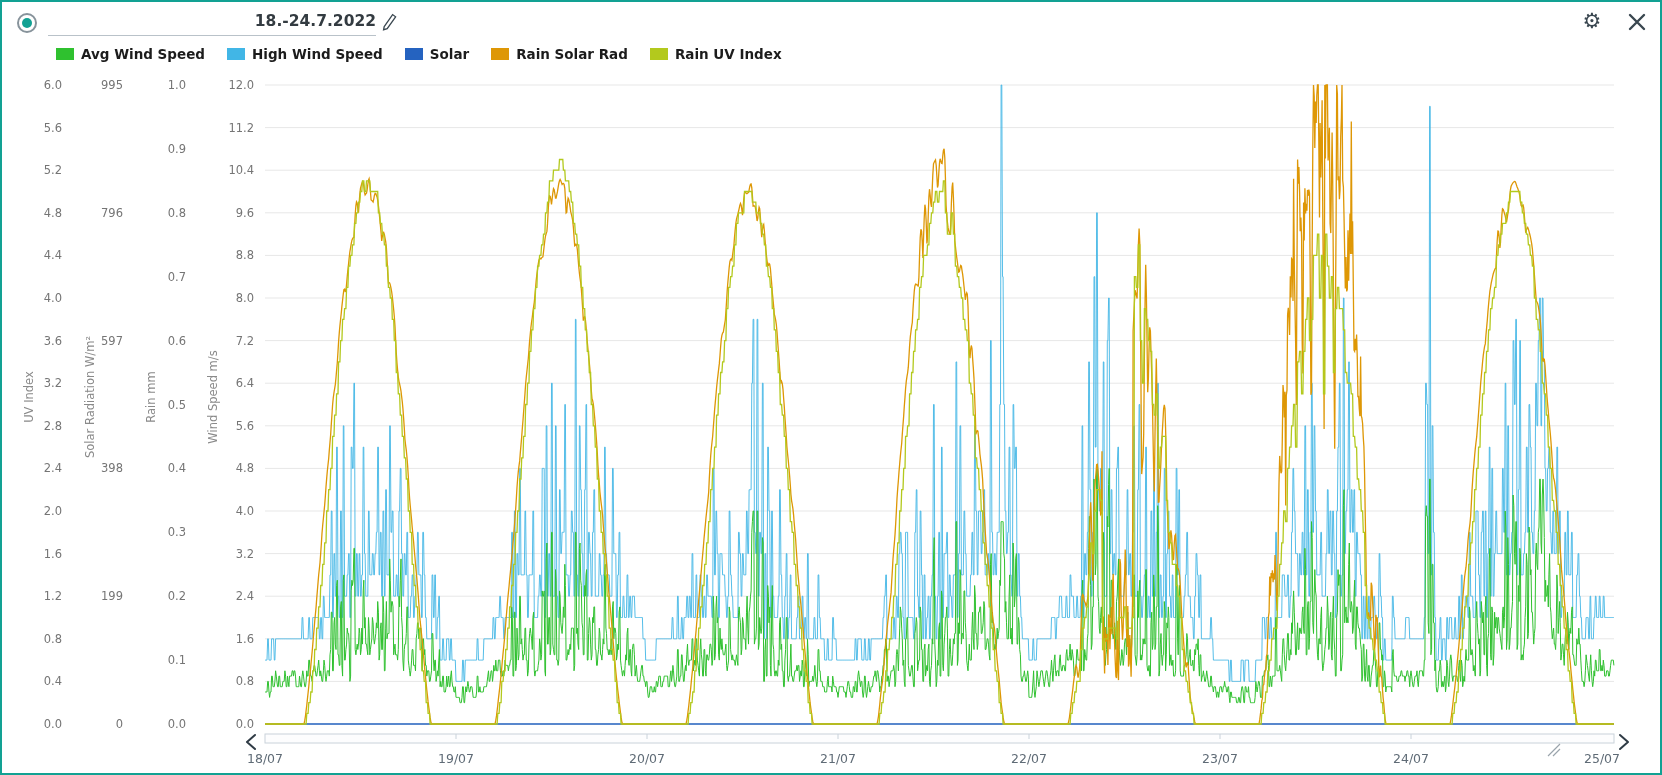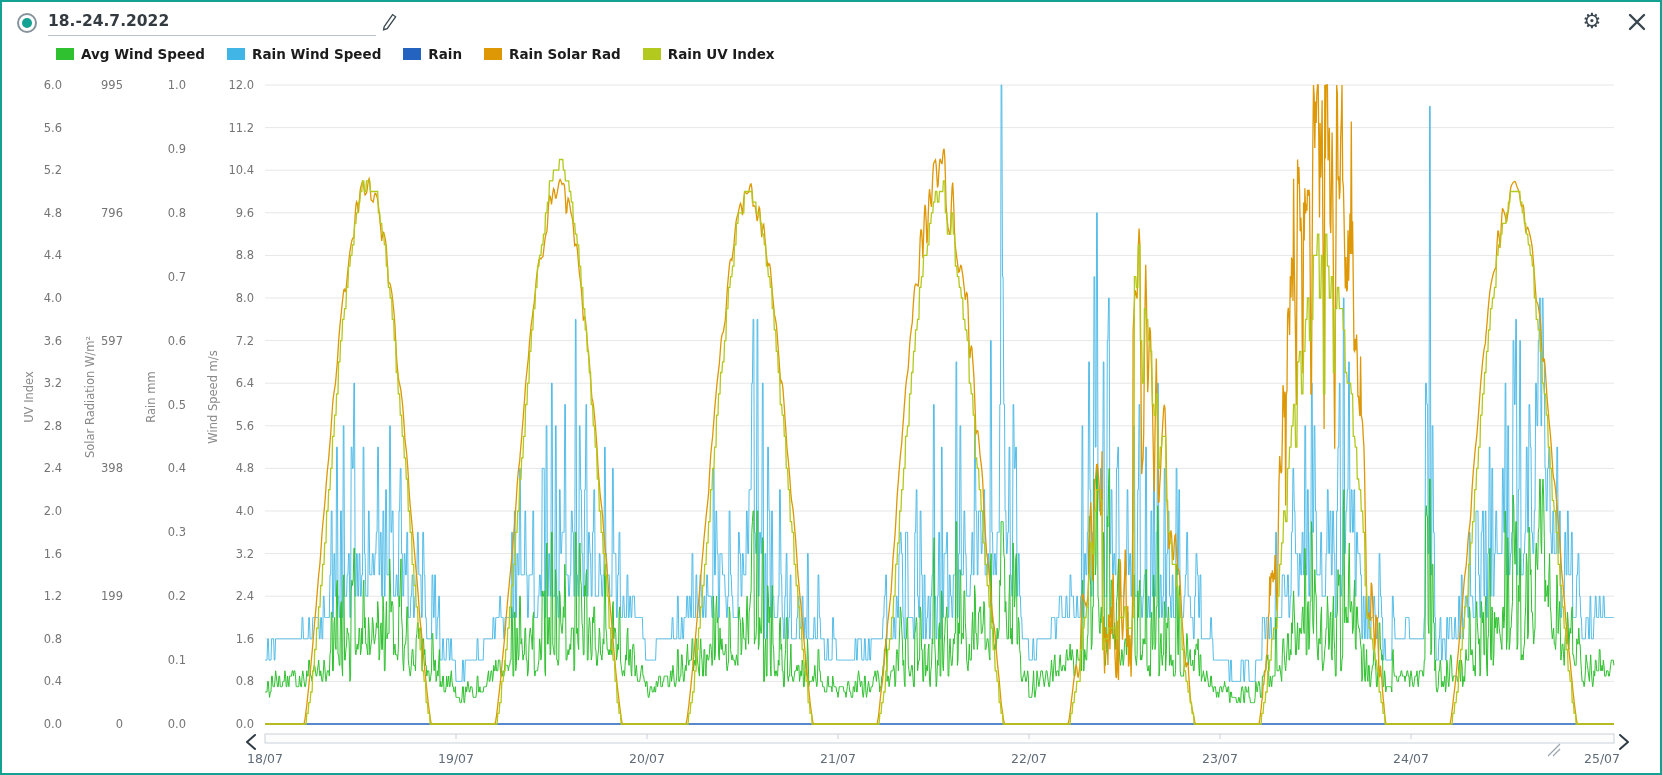--- a/index.html
+++ b/index.html
@@ -5,21 +5,21 @@
   html,body{margin:0;padding:0;background:#e9edf0;}
   .window{
     position:relative;width:1662px;height:775px;box-sizing:border-box;
     border:2px solid #12a193;background:#ffffff;overflow:hidden;
     font-family:"DejaVu Sans","Liberation Sans",sans-serif;
   }
   .status-icon{position:absolute;left:14px;top:10px;width:22px;height:22px;cursor:pointer;}
   .date-field{
     position:absolute;left:46px;top:5px;width:328px;height:28px;line-height:28px;
     font-size:15.5px;font-weight:600;color:#333b41;border-bottom:1px solid #b9c2c9;
-    cursor:text;white-space:nowrap;
+    cursor:text;white-space:nowrap;text-align:right;
   }
   .edit-btn{position:absolute;left:377px;top:9px;width:20px;height:22px;cursor:pointer;}
   .gear-btn{
     position:absolute;left:1576px;top:4px;width:28px;height:30px;border:none;background:none;
     font-size:21px;color:#3a4750;cursor:pointer;line-height:30px;text-align:center;padding:0;
     font-family:"DejaVu Sans",sans-serif;
   }
   .close-btn{position:absolute;left:1624px;top:9px;width:22px;height:22px;cursor:pointer;}
   .legend{position:absolute;left:54px;top:44px;display:flex;align-items:center;gap:22px;}
   .legend-item{display:flex;align-items:center;gap:7px;cursor:pointer;text-align:center;}
@@ -50,25 +50,25 @@
     <path d="M4 4 L18 18 M18 4 L4 18" stroke="#3a4750" stroke-width="2.4" stroke-linecap="round"></path>
   </svg>
 
   <div class="legend">
       <div class="legend-item">
         <span class="legend-swatch" style="background: rgb(47, 193, 47);"></span>
         <span class="legend-label">Avg Wind Speed</span>
       </div>
       <div class="legend-item">
         <span class="legend-swatch" style="background: rgb(65, 182, 230);"></span>
-        <span class="legend-label">Rain Wind Speed</span>
+        <span class="legend-label">High Wind Speed</span>
       </div>
       <div class="legend-item">
         <span class="legend-swatch" style="background: rgb(37, 99, 192);"></span>
-        <span class="legend-label">Rain</span>
+        <span class="legend-label">Solar</span>
       </div>
       <div class="legend-item">
         <span class="legend-swatch" style="background: rgb(222, 151, 5);"></span>
         <span class="legend-label">Rain Solar Rad</span>
       </div>
       <div class="legend-item">
         <span class="legend-swatch" style="background: rgb(179, 201, 29);"></span>
         <span class="legend-label">Rain UV Index</span>
       </div>
     </div>

